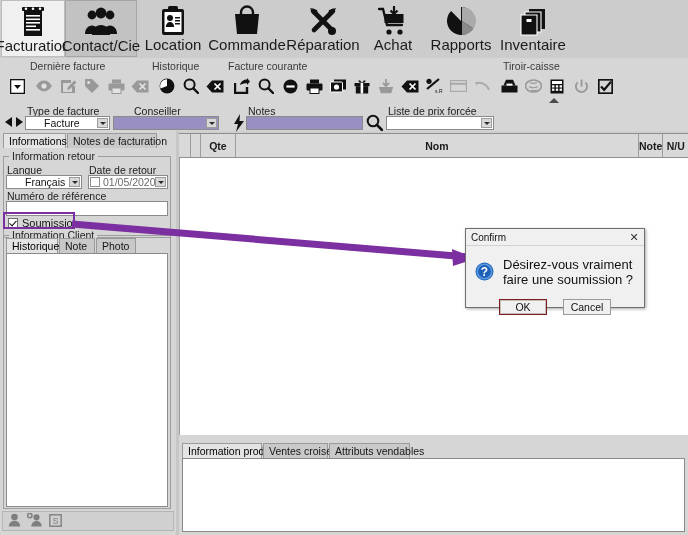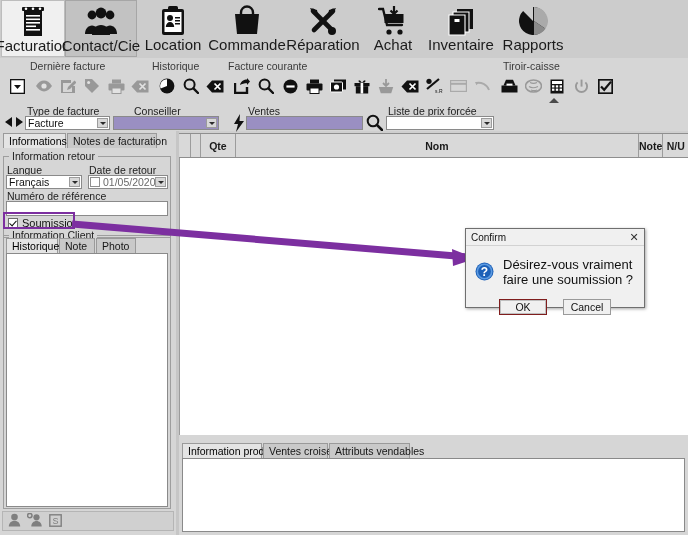--- a/index.html
+++ b/index.html
@@ -51,21 +51,21 @@
   
   .fieldrow{
     position:absolute;left:0;top:105px;width:688px;height:26px;background:#d6d6d6;
   }
   .fl{position:absolute;font-size:10.5px;color:#222;top:0px;white-space:nowrap;}
   .navarrows{position:absolute;left:3px;top:10px;width:22px;height:14px;
     display:flex;align-items:center;justify-content:center;cursor:default;}
   .combo{
     position:absolute;top:11px;height:14px;background:#fff;
     border:1px solid #8a8a8a;box-sizing:border-box;font-size:10.5px;
-    color:#111;padding-left:2px;line-height:12px;overflow:hidden;
+    color:#111;padding-left:18px;line-height:12px;overflow:hidden;
   }
   .combo.purple{background:#9a8fc2;}
   .combo .arrowbox{
     position:absolute;right:1px;top:1px;width:11px;height:10px;
     background:#d8d8d8;border:1px solid #9c9c9c;box-sizing:border-box;
     display:flex;align-items:center;justify-content:center;
   }
   .combo .arrowbox:after{
     content:"";width:0;height:0;border-left:3px solid transparent;
     border-right:3px solid transparent;border-top:3px solid #2b2b2b;
@@ -275,38 +275,38 @@
             <circle cx="11" cy="27" r="2.6" fill="#111"></circle>
             <circle cx="22" cy="27" r="2.6" fill="#111"></circle>
           </svg>
       </span>
       <span class="lbl">Achat</span>
     </div>
 
     <div class="navbtn w72">
       <span class="glyph">
         <svg width="30" height="32" viewBox="0 0 30 32">
+            <path d="M15 16V2a14 14 0 11-9.9 4.1z" fill="#111"></path>
+            <path d="M16 2a14 14 0 0111.5 21.8L16 16z" fill="#aaa"></path>
+            <path d="M27.5 23.8A14 14 0 0116 30V16z" fill="#8a8a8a"></path>
+          </svg>
+      </span>
+      <span class="lbl">Rapports</span>
+    </div>
+
+    <div class="navbtn w72">
+      <span class="glyph">
+        <svg width="30" height="32" viewBox="0 0 30 32">
             <path d="M11 4h16v20H11z" fill="#111"></path>
             <path d="M7 7h16v20H7z" fill="#111" stroke="#fff" stroke-width="1.1"></path>
             <path d="M3 10h16v20H3z" fill="#111" stroke="#fff" stroke-width="1.1"></path>
             <rect x="8.5" y="14" width="5" height="3" fill="#fff"></rect>
           </svg>
       </span>
       <span class="lbl">Inventaire</span>
-    </div>
-
-    <div class="navbtn w72">
-      <span class="glyph">
-        <svg width="30" height="32" viewBox="0 0 30 32">
-            <path d="M15 16V2a14 14 0 11-9.9 4.1z" fill="#111"></path>
-            <path d="M16 2a14 14 0 0111.5 21.8L16 16z" fill="#aaa"></path>
-            <path d="M27.5 23.8A14 14 0 0116 30V16z" fill="#8a8a8a"></path>
-          </svg>
-      </span>
-      <span class="lbl">Rapports</span>
     </div>
   </div>
 
   <div class="toolbar">
     <div class="grp-label" style="left:30px;">Dernière facture</div>
     <div class="grp-label" style="left:152px;">Historique</div>
     <div class="grp-label" style="left:228px;">Facture courante</div>
     <div class="grp-label" style="left:487px;margin-left:16px;">Tiroir-caisse</div>
 
     <div class="tb-icon" style="left:6px;">
@@ -500,21 +500,21 @@
       <span></span>
       <span class="arrowbox"></span>
     </div>
 
     <div class="boltico">
       <svg width="12" height="18" viewBox="0 0 12 18">
           <path d="M7 0L1 10h4l-2 8 8-11H6.5z" fill="#111"></path>
         </svg>
     </div>
 
-    <div class="fl" style="left:248px;">Ventes</div>
+    <div class="fl" style="left:248px;">Notes</div>
     <div class="purplefield" style="left:246px;width:117px;"></div>
     <div class="magnifyico">
       <svg width="17" height="17" viewBox="0 0 17 17">
           <circle cx="7" cy="7" r="5.3" fill="none" stroke="#111" stroke-width="2"></circle>
           <path d="M11 11l5 5" stroke="#111" stroke-width="2.5" stroke-linecap="round"></path>
         </svg>
     </div>
 
     <div class="fl" style="left:388px;">Liste de prix forcée</div>
     <div class="combo" style="left:386px;width:108px;">

